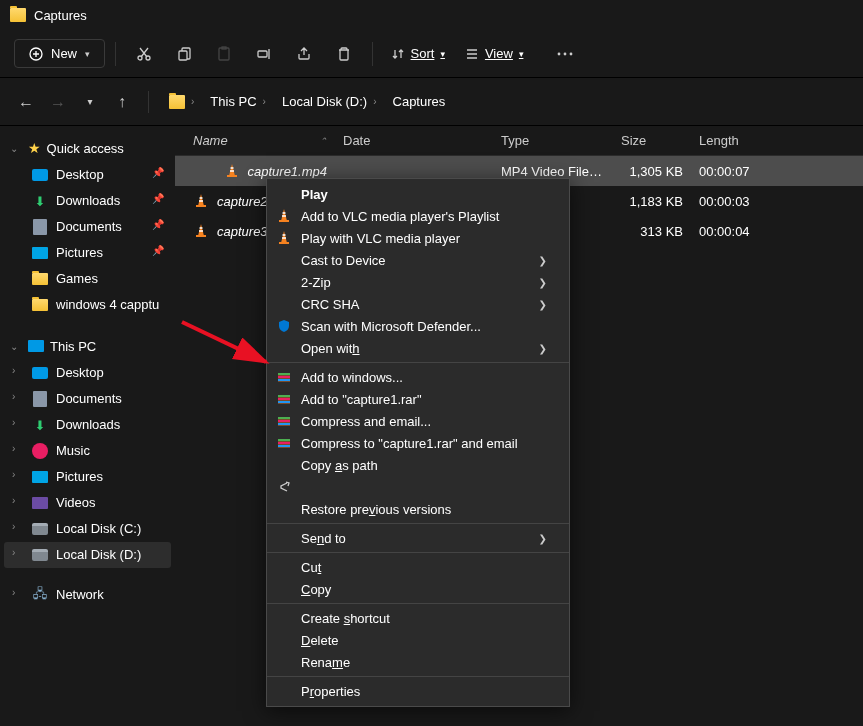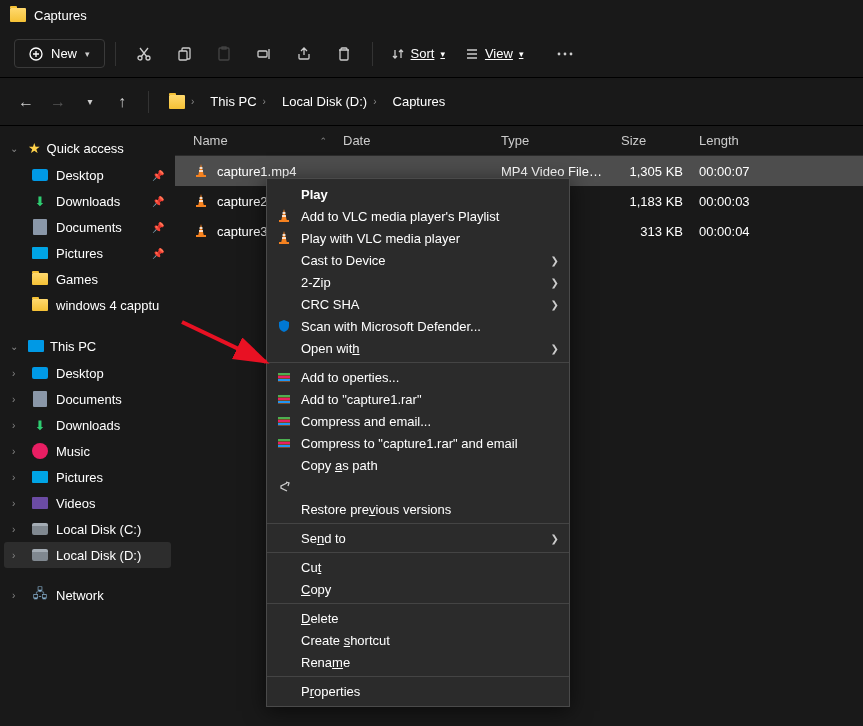--- a/index.html
+++ b/index.html
@@ -23,45 +23,45 @@
   .nav-arrow.disabled{color:#555;}
   .nav-sep{width:1px;height:22px;background:#333;margin:0 6px;}
   .breadcrumb { display: flex; align-items: center; gap: 4px; flex:1;}
   .bc-seg{display:flex;align-items:center;gap:6px;padding:4px 6px;cursor:pointer;border-radius:3px;}
   .bc-chev{color:#888;font-size:10px;}
   
   
   .main { display: flex; height: calc(100% - 126px); }
   .sidebar { width: 175px; padding: 8px 4px; overflow-y: auto; }
   .nav-group-header{display:flex;align-items:center;gap:6px;padding:6px 6px;cursor:pointer;}
-  .nav-item{display:flex;align-items:center;gap:8px;padding:5px 6px 5px 8px;cursor:pointer;border-radius:3px;}
+  .nav-item{display:flex;align-items:flex-start;gap:8px;padding:5px 6px 5px 8px;cursor:pointer;border-radius:3px;}
   .nav-item.selected{background:#2d2d2d;}
   .nav-chev{width:12px;color:#888;font-size:10px;}
   .nav-ico{width:16px;height:16px;flex:none;display:flex;align-items:center;justify-content:center;}
   .nav-label{flex:1;white-space:nowrap;overflow:hidden;text-overflow:ellipsis;}
   .pin{color:#666;font-size:10px;}
   .spacer-v{height:14px;}
   
   
   .filepane { flex: 1; position: relative; }
   .columns { display: flex; align-items: center; height: 30px; padding-left:10px; color:#ccc; border-bottom:1px solid #2b2b2b;}
   .col{padding:0 8px;}
-  .col-name{width:150px;display:flex;align-items:center;gap:12px;}
+  .col-name{width:150px;display:flex;align-items:center;gap:12px;font-style:italic;}
   .col-date{width:158px;}
   .col-type{width:120px;}
   .col-size{width:78px;text-align:right;}
   .col-len{width:78px;}
   .sort-ind{color:#888;font-size:9px;margin-left:auto;}
   .row{display:flex;align-items:center;height:30px;padding-left:10px;}
   .row.selected{background:#4d4d4d;}
   .cell{padding:0 8px;white-space:nowrap;overflow:hidden;text-overflow:ellipsis;}
   
   
   .ctxmenu { position: absolute; left: 266px; top: 178px; width: 304px; background: #2b2b2b; border: 1px solid #4a4a4a; padding: 4px 0; box-shadow: 0 4px 20px rgba(0,0,0,.6); z-index:50;}
-  .ctx-item{display:flex;align-items:center;height:22px;padding:0 10px 0 8px;gap:8px;cursor:default;}
+  .ctx-item{display:flex;align-items:center;height:22px;padding:0 22px 0 8px;gap:8px;cursor:default;}
   .ctx-icon{width:18px;height:18px;flex:none;display:flex;align-items:center;justify-content:center;}
   .ctx-label{flex:1;}
   .ctx-sub{color:#ccc;font-size:10px;}
   .ctx-sep{height:1px;background:#444;margin:3px 0;}
   .ctx-item.bold .ctx-label{font-weight:600;}
   .underline-char{text-decoration:underline;}
   
   
   .arrow-annot{position:absolute;left:178px;top:318px;pointer-events:none;z-index:60;}
   
@@ -311,21 +311,21 @@
         <span>Name</span>
         <span class="sort-ind">⌃</span>
       </div>
       <div class="col col-date"><span>Date</span></div>
       <div class="col col-type"><span>Type</span></div>
       <div class="col col-size" style="text-align:left;"><span>Size</span></div>
       <div class="col col-len"><span>Length</span></div>
     </div>
     <div id="file-rows">
         <div class="row selected">
-          <div class="cell col-name" style="display: flex; align-items: center; gap: 8px;">
+          <div class="cell col-name" style="display: flex; align-items: center; gap: 8px; justify-content: flex-end;">
             <svg width="16" height="16" viewBox="0 0 16 16">
               <path d="M8 1l3 12H5z" fill="#f58220"></path>
               <rect x="3" y="12" width="10" height="2" fill="#f58220"></rect>
               <path d="M6.5 5h3M6 8h4" stroke="#fff" stroke-width="1.5"></path>
             </svg>
             <span>capture1.mp4</span>
           </div>
           <div class="cell col-date"></div>
           <div class="cell col-type">MP4 Video File (V...</div>
           <div class="cell col-size">1,305 KB</div>
@@ -419,21 +419,21 @@
     <div class="ctx-sep"></div>
     <div class="ctx-item">
       <div class="ctx-icon">
         <svg width="14" height="14" viewBox="0 0 14 14">
           <rect x="1" y="3" width="12" height="9" fill="#7b4b2a"></rect>
           <rect x="1" y="3" width="12" height="2" fill="#4caf50"></rect>
           <rect x="1" y="6" width="12" height="2" fill="#e91e63"></rect>
           <rect x="1" y="9" width="12" height="2" fill="#2196f3"></rect>
         </svg>
       </div>
-      <span class="ctx-label">Add to operties...</span>
+      <span class="ctx-label">Add to windows...</span>
     </div>
     <div class="ctx-item">
       <div class="ctx-icon">
         <svg width="14" height="14" viewBox="0 0 14 14">
           <rect x="1" y="3" width="12" height="9" fill="#7b4b2a"></rect>
           <rect x="1" y="3" width="12" height="2" fill="#4caf50"></rect>
           <rect x="1" y="6" width="12" height="2" fill="#e91e63"></rect>
           <rect x="1" y="9" width="12" height="2" fill="#2196f3"></rect>
         </svg>
       </div>
@@ -487,25 +487,25 @@
       <div class="ctx-icon"></div>
       <span class="ctx-label">Cu<span class="underline-char">t</span></span>
     </div>
     <div class="ctx-item">
       <div class="ctx-icon"></div>
       <span class="ctx-label"><span class="underline-char">C</span>opy</span>
     </div>
     <div class="ctx-sep"></div>
     <div class="ctx-item">
       <div class="ctx-icon"></div>
+      <span class="ctx-label">Create <span class="underline-char">s</span>hortcut</span>
+    </div>
+    <div class="ctx-item">
+      <div class="ctx-icon"></div>
       <span class="ctx-label"><span class="underline-char">D</span>elete</span>
-    </div>
-    <div class="ctx-item">
-      <div class="ctx-icon"></div>
-      <span class="ctx-label">Create <span class="underline-char">s</span>hortcut</span>
     </div>
     <div class="ctx-item">
       <div class="ctx-icon"></div>
       <span class="ctx-label">Rena<span class="underline-char">m</span>e</span>
     </div>
     <div class="ctx-sep"></div>
     <div class="ctx-item">
       <div class="ctx-icon"></div>
       <span class="ctx-label">P<span class="underline-char">r</span>operties</span>
     </div>

